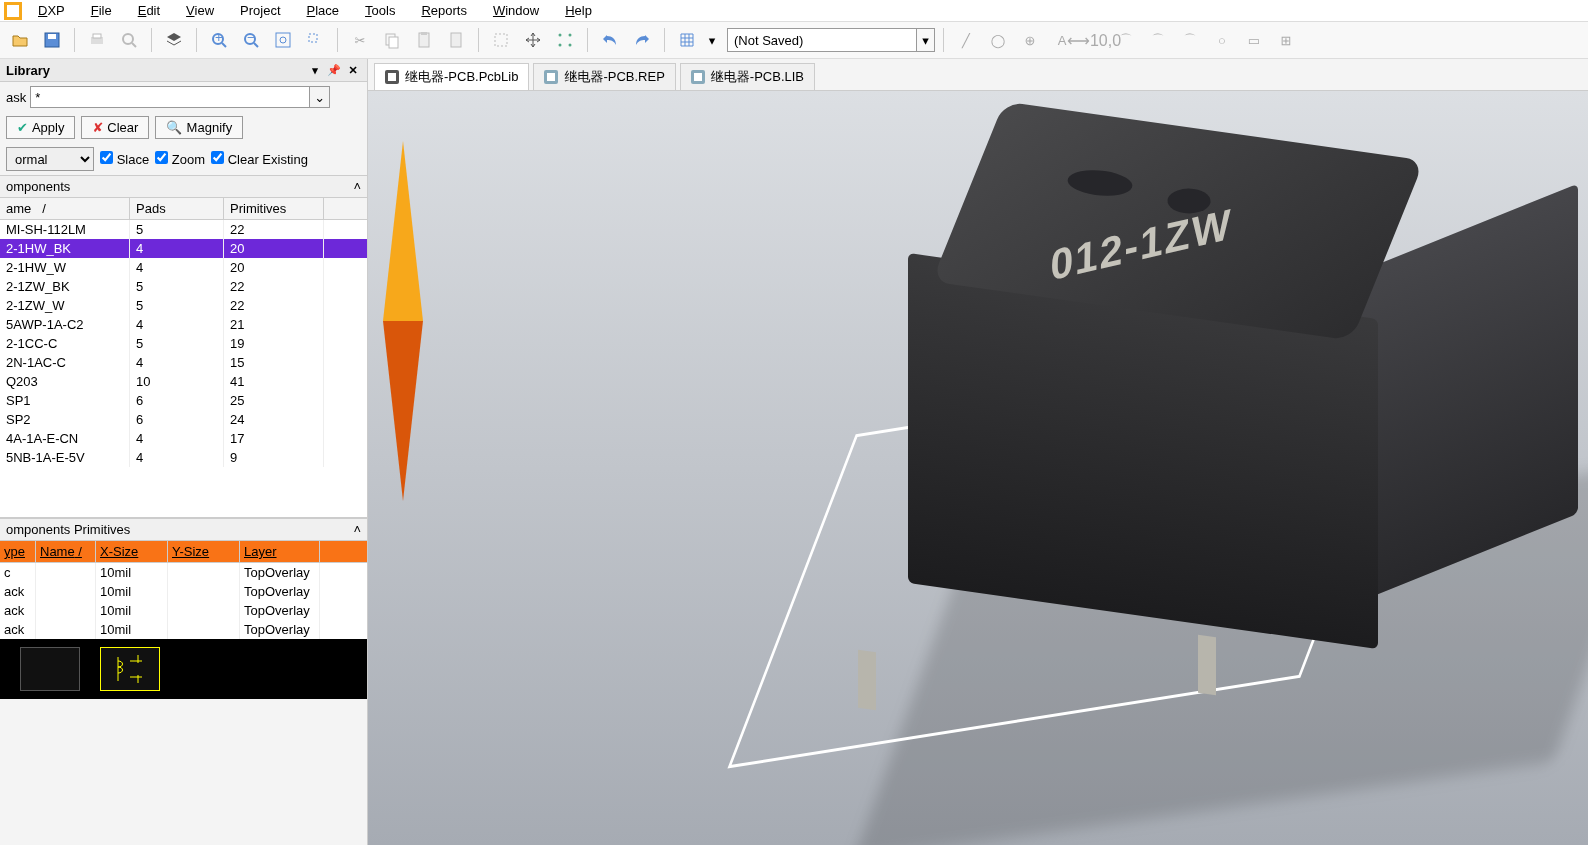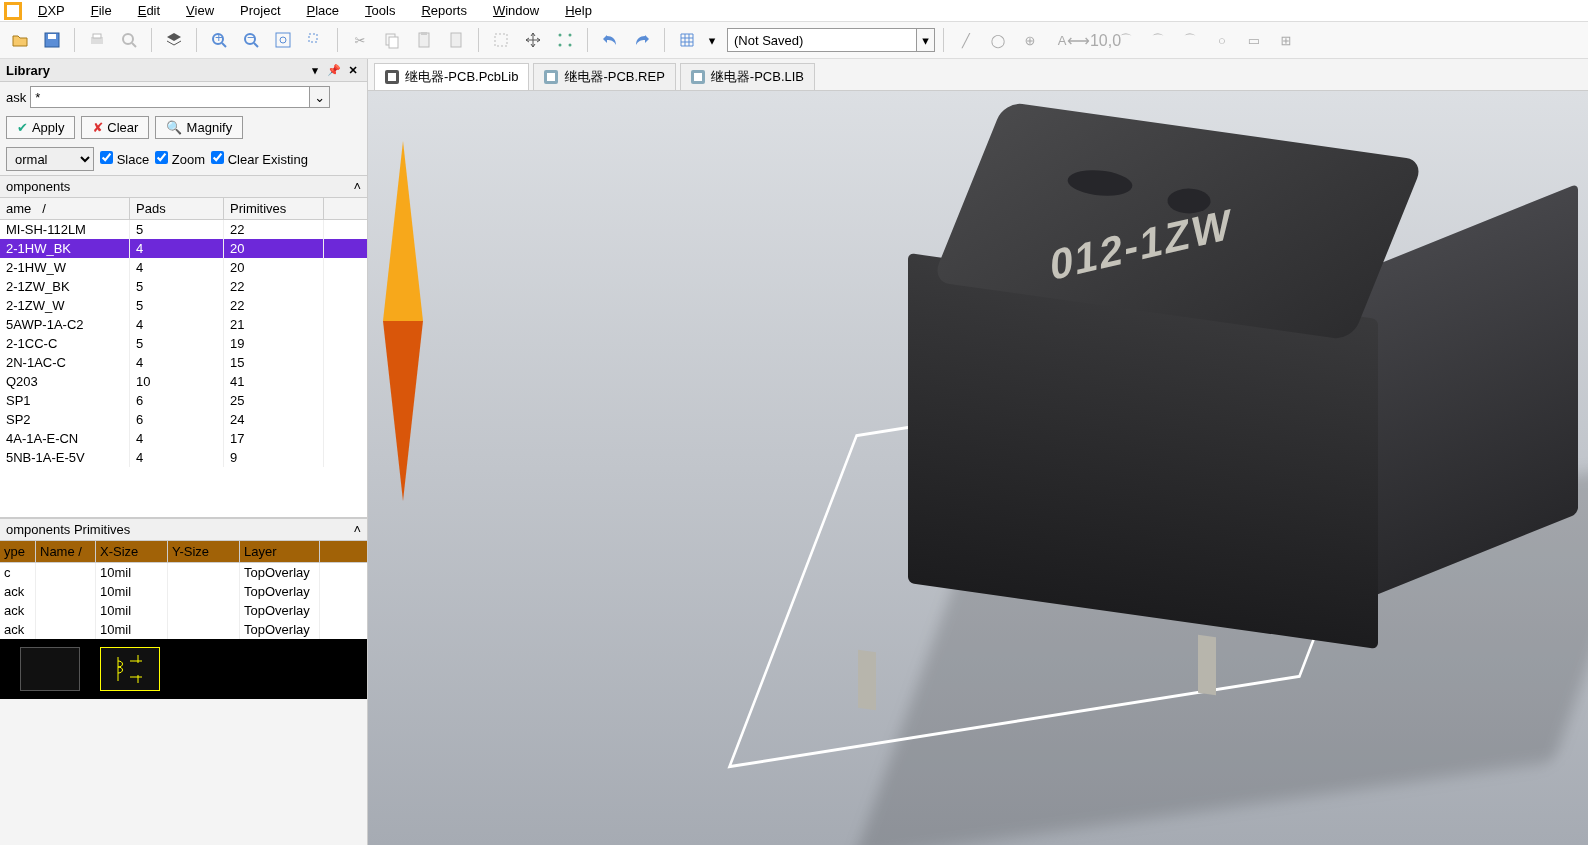--- a/index.html
+++ b/index.html
@@ -29,21 +29,21 @@
 .grid { background: #fff; overflow-y: scroll; flex: 1; border-bottom: 1px solid #ccc; }
 .grid-head, .grid-row { display: flex; }
 .grid-head { background: #f4f4f4; border-bottom: 1px solid #ccc; position: sticky; top: 0; }
 .grid-head .cell { border-right: 1px solid #ccc; padding: 3px 6px; }
 .grid-row .cell { padding: 2px 6px; border-right: 1px solid #eee; }
 .grid-row.sel { background: #6d28d9; color: #fff; }
 .c-name { width: 130px; }
 .c-pads { width: 94px; }
 .c-prim { width: 100px; }
 .prim-grid { background: #fff; max-height: 120px; overflow: hidden; }
-.prim-head { display: flex; background: #a16207; border-bottom: 1px solid #ccc; }
+.prim-head { display: flex; background: #f97316; border-bottom: 1px solid #ccc; text-decoration: underline; }
 .prim-head .cell { border-right: 1px solid #ccc; padding: 3px 4px; }
 .prim-row { display: flex; }
 .prim-row .cell { padding: 2px 4px; border-right: 1px solid #eee; }
 .p-type { width: 36px; }
 .p-name { width: 60px; }
 .p-xs { width: 72px; }
 .p-ys { width: 72px; }
 .p-layer { width: 80px; }
 .footer-sch { height: 60px; background: #000; display: flex; align-items: center; gap: 20px; padding: 0 20px; }
 .sch-thumb { width: 60px; height: 44px; border: 1px solid #555; background: #111; display: flex; align-items: center; justify-content: center; font-size: 18px; color: #888; }

